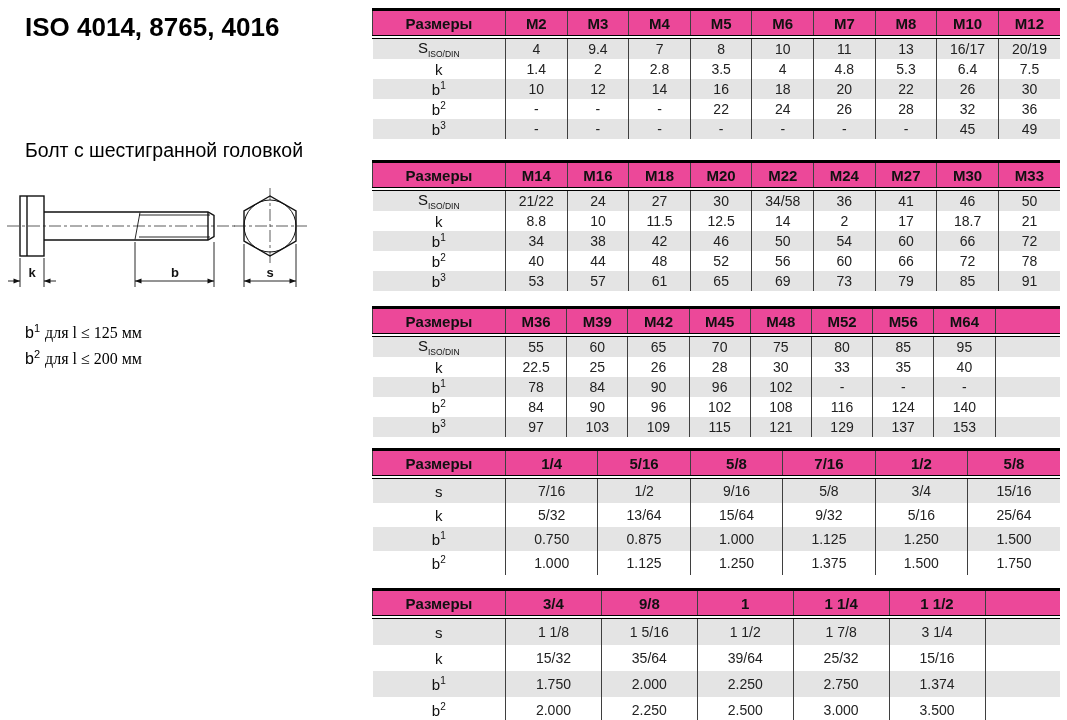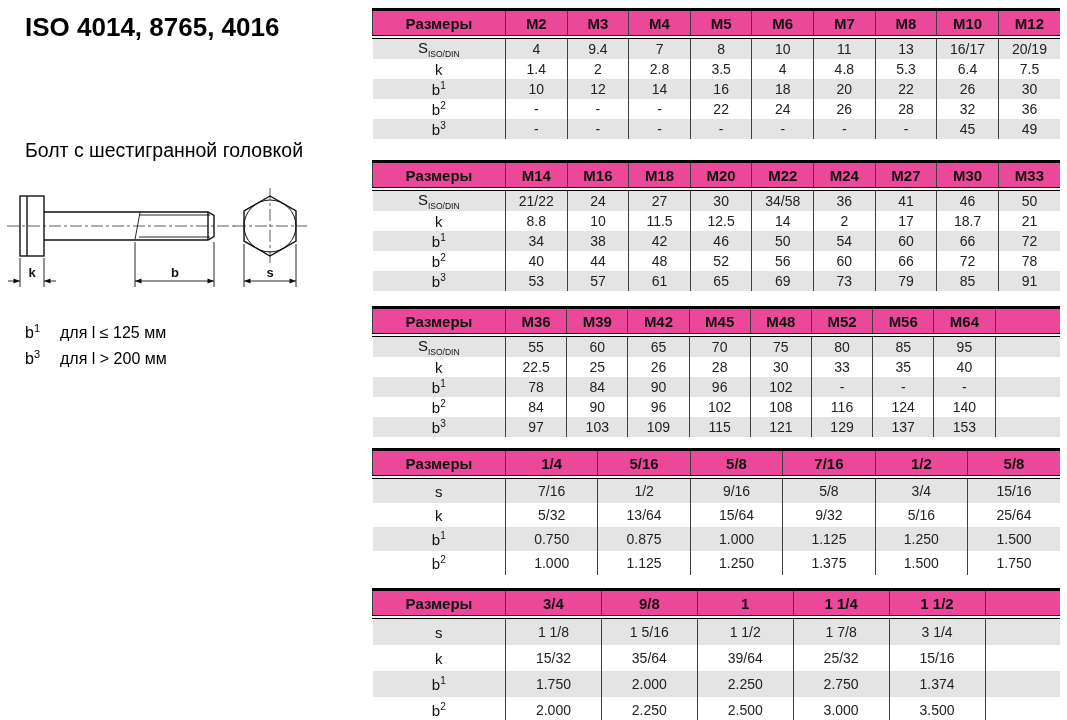--- a/index.html
+++ b/index.html
@@ -7,21 +7,21 @@
     width:1067px;height:720px;position:relative;overflow:hidden;
     background:#ffffff;color:#111;
     font-family:"Liberation Sans", sans-serif;
   }
   .left-col{position:absolute;left:0;top:0;width:370px;height:710px;}
   .title-block{position:absolute;left:25px;top:10px;font-weight:bold;font-size:26px;line-height:34px;color:#000;}
   .subtitle-block{position:absolute;left:25px;top:96px;font-size:19.5px;line-height:30px;color:#000;margin-top:39px;}
   .drawing-svg{position:absolute;left:4px;top:184px;}
   .footnotes{position:absolute;left:25px;top:320px;font-size:16px;line-height:26px;color:#000;}
   .footnotes sup{font-size:11px;line-height:0;}
-  .footnotes .fn-text{margin-left:20px;}
+  .footnotes .fn-text{margin-left:5px;font-family:Liberation Serif, serif;}
   .right-col{position:absolute;left:372px;top:0;width:692px;padding-top:8px;}
   table.dim-table{
     border-collapse:collapse;table-layout:fixed;width:688px;
     border-top:3px solid #000;
   }
   table.dim-table thead th{
     background:#ec4899;font-weight:bold;font-size:15px;color:#111;
     border-bottom:4px double #000;height:22px;padding:1px 2px;text-align:center;
     overflow:hidden;white-space:nowrap;
   }
@@ -104,21 +104,21 @@
     </g>
     <g font-family="Liberation Sans, sans-serif" font-size="13" font-weight="bold" fill="#111" text-anchor="middle">
       <text x="28" y="93">k</text>
       <text x="171" y="93">b</text>
       <text x="266" y="93">s</text>
     </g>
   </svg>
 
   <div class="footnotes">
     <div><span>b</span><sup>1</sup><span class="fn-text">для l ≤ 125 мм</span></div>
-    <div><span>b</span><sup>3</sup><span class="fn-text">для l &gt; 200 мм</span></div>
+    <div><span>b</span><sup>2</sup><span class="fn-text">для l ≤ 200 мм</span></div>
   </div>
 </div>
 
 <div class="right-col" id="tables-container">
     <table class="dim-table tbl-a" style="margin-top: 0px;">
       <colgroup>
         <col style="width: 133px;">
         <col>
         <col>
         <col>

